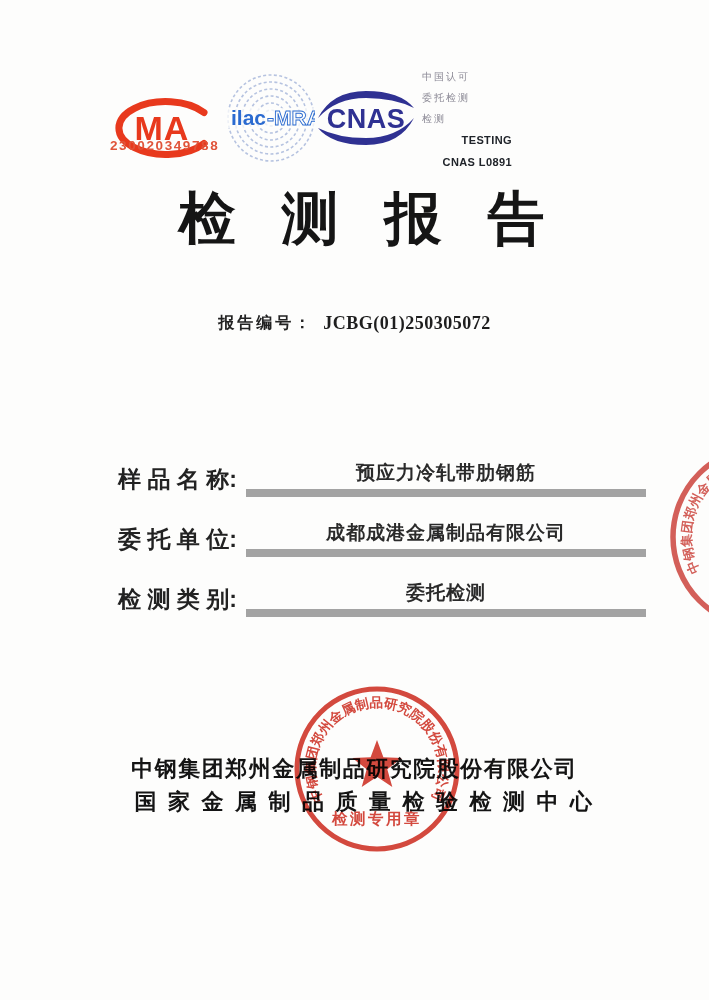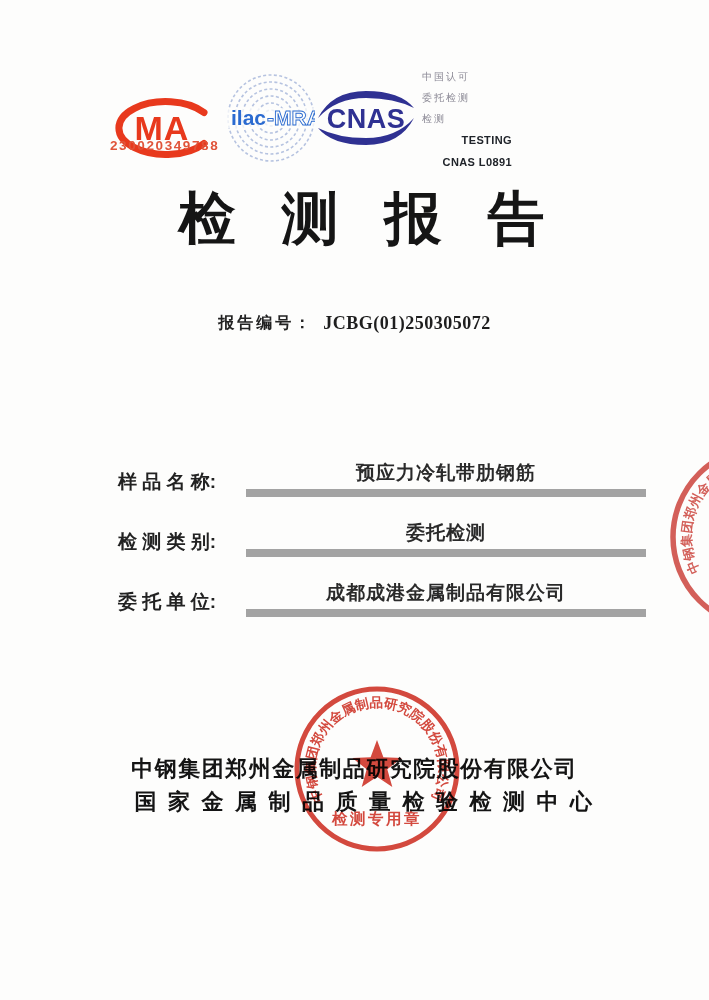--- a/index.html
+++ b/index.html
@@ -58,21 +58,21 @@
   }
 
   
   .fields{position:absolute;left:118px;top:460px;width:528px;}
   .field-row{
     display:flex;align-items:flex-end;
     height:37px;margin-bottom:23px;
   }
   .field-label{
     flex:0 0 128px;
-    font-size:19px;font-weight:bold;color:#222;
+    font-size:23px;font-weight:bold;color:#222;
     white-space:nowrap;padding-bottom:2px;
   }
   .field-value{
     flex:1;
     border-bottom:8px solid #a3a3a3;
     text-align:center;
     font-size:19px;font-weight:600;color:#2a2a2a;
     padding-bottom:3px;letter-spacing:1px;
   }
 
@@ -148,26 +148,26 @@
     <span class="lbl">报告编号：</span>
     <span class="val">JCBG(01)250305072</span>
   </div>
 
   <div class="fields">
     <div class="field-row">
       <div class="field-label">样 品 名 称:</div>
       <div class="field-value">预应力冷轧带肋钢筋</div>
     </div>
     <div class="field-row">
+      <div class="field-label">委 托 单 位:</div>
+      <div class="field-value">成都成港金属制品有限公司</div>
+    </div>
+    <div class="field-row">
       <div class="field-label">检 测 类 别:</div>
       <div class="field-value">委托检测</div>
-    </div>
-    <div class="field-row">
-      <div class="field-label">委 托 单 位:</div>
-      <div class="field-value">成都成港金属制品有限公司</div>
     </div>
   </div>
 
   <div class="footer">
     <div class="l1">中钢集团郑州金属制品研究院股份有限公司</div>
     <div class="l2">国家金属制品质量检验检测中心</div>
   </div>
 
   <svg class="stamp-side" viewBox="0 0 200 200">
     <circle cx="100" cy="100" r="90" fill="none" stroke="#c9332b" stroke-width="5.5"></circle>

